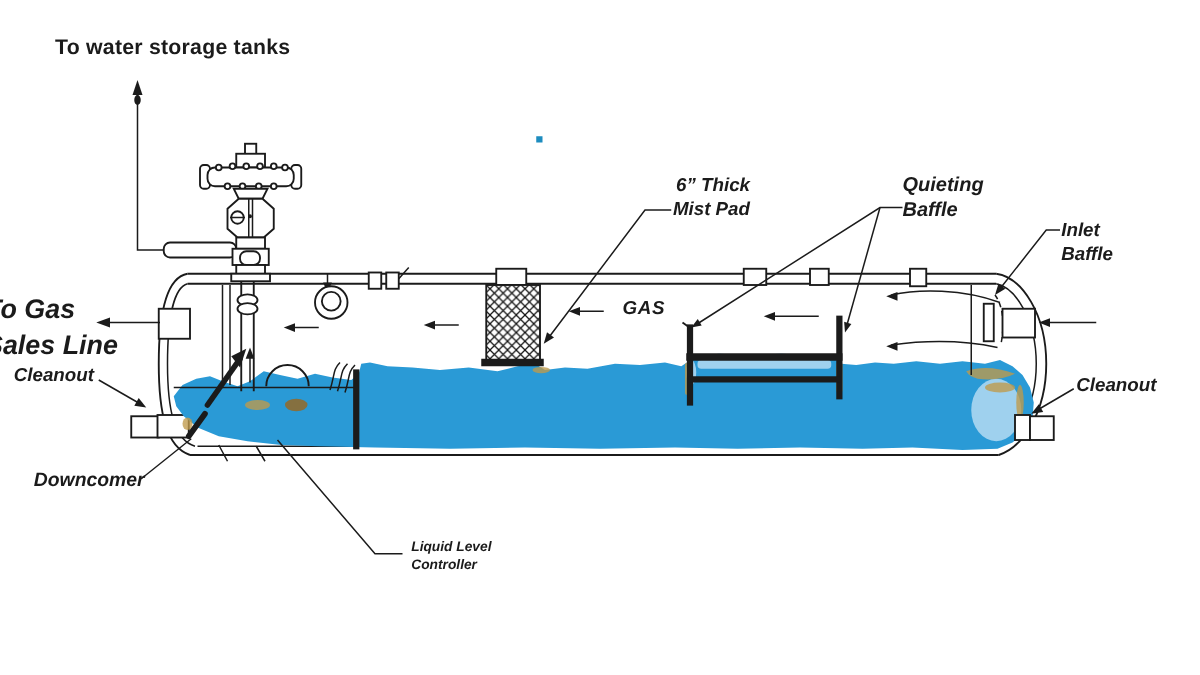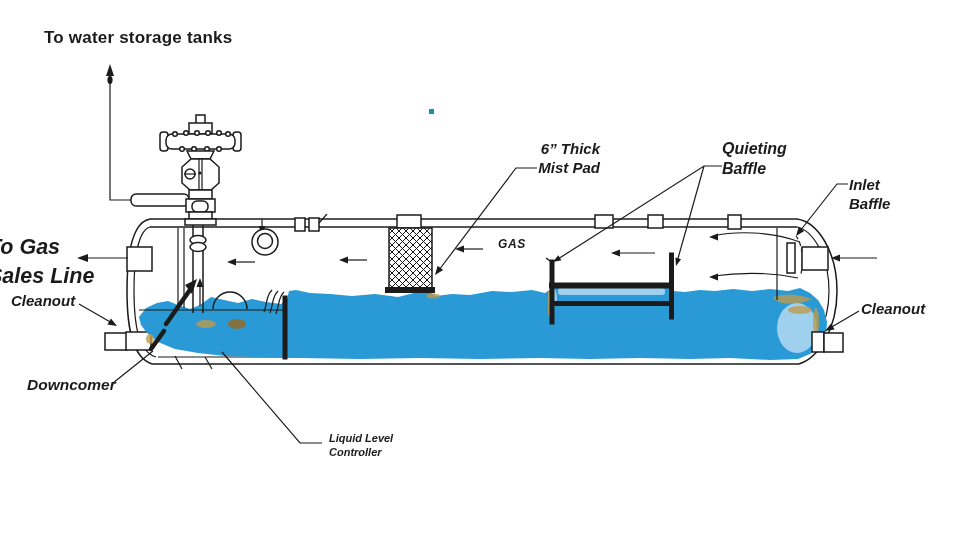--- a/index.html
+++ b/index.html
@@ -265,21 +265,21 @@
   <div class="lbl" style="left:11px;top:291px;font-size:15px;">Cleanout</div>
 
   <div class="lbl" style="left:27px;top:375px;font-size:15.5px;text-align:right;">Downcomer</div>
 
   <div class="lbl" style="left:329px;top:431px;font-size:11px;">Liquid Level
 Controller</div>
 
   <div class="lbl" style="left:534px;top:139px;width:66px;text-align:right;font-size:15px;">6” Thick
 Mist Pad</div>
 
-  <div class="lbl" style="left:498px;top:237px;font-size:12px;letter-spacing:.6px;">GAS</div>
+  <div class="lbl" style="left:498px;top:237px;font-size:15px;letter-spacing:.6px;">GAS</div>
 
   <div class="lbl" style="left:722px;top:139px;font-size:16px;">Quieting
 Baffle</div>
 
   <div class="lbl" style="left:849px;top:175px;font-size:15px;font-style:italic;">Inlet
 Baffle</div>
 
   <div class="lbl" style="left:861px;top:299px;font-size:15px;">Cleanout</div>
 </div>
 

